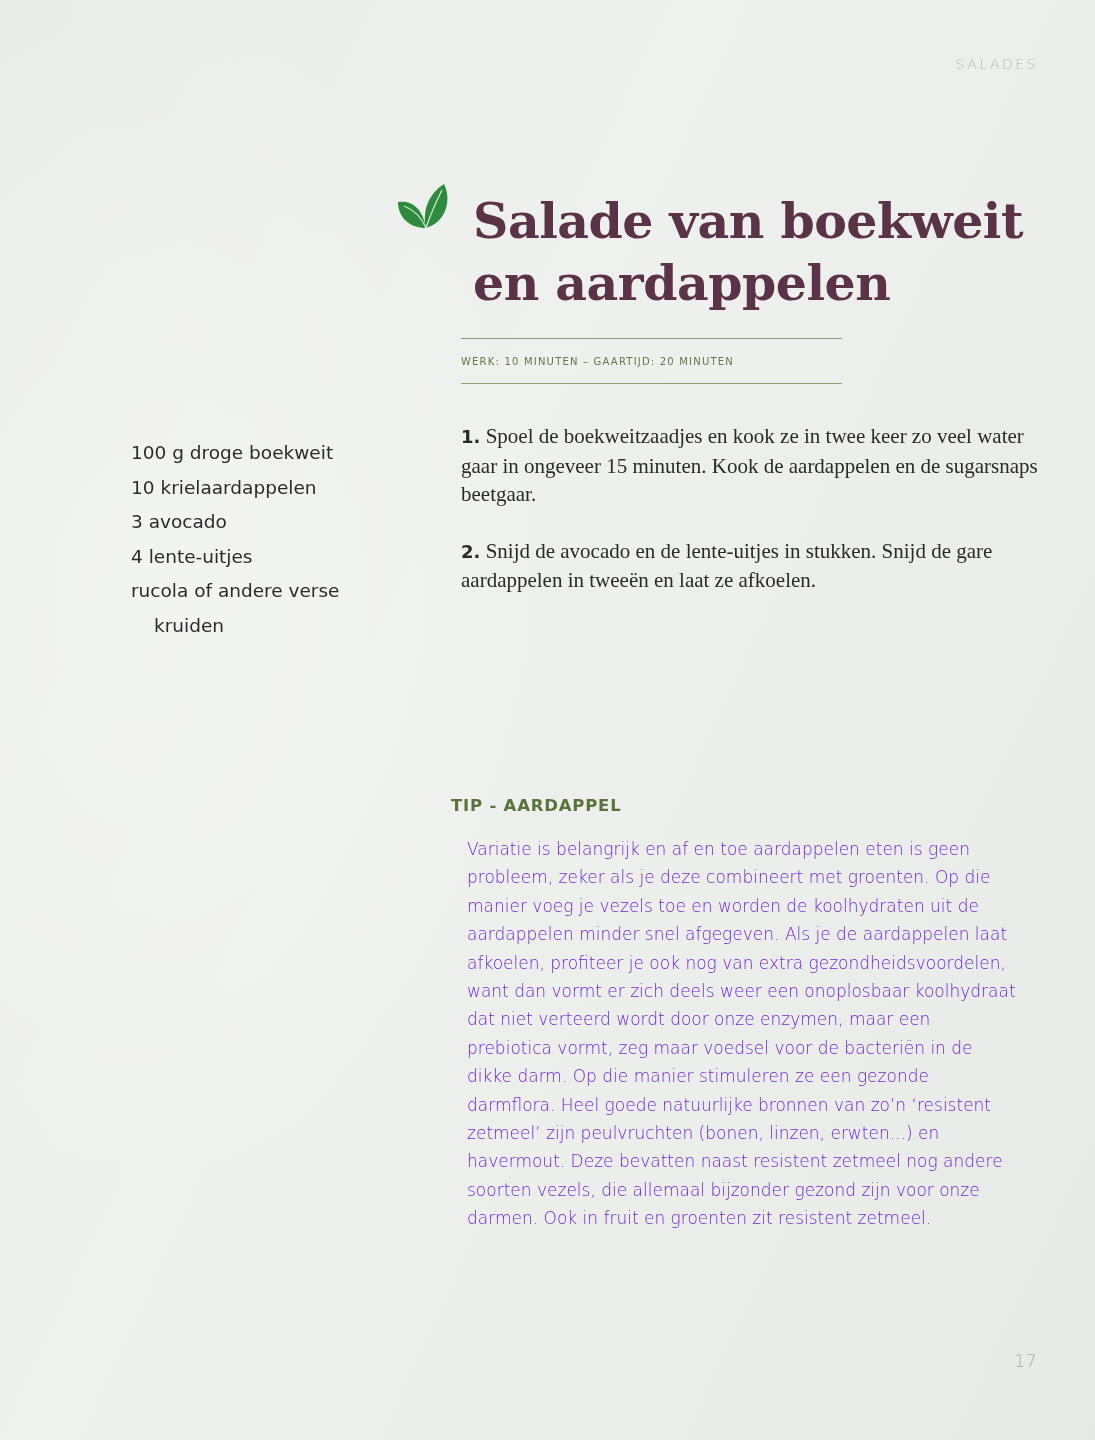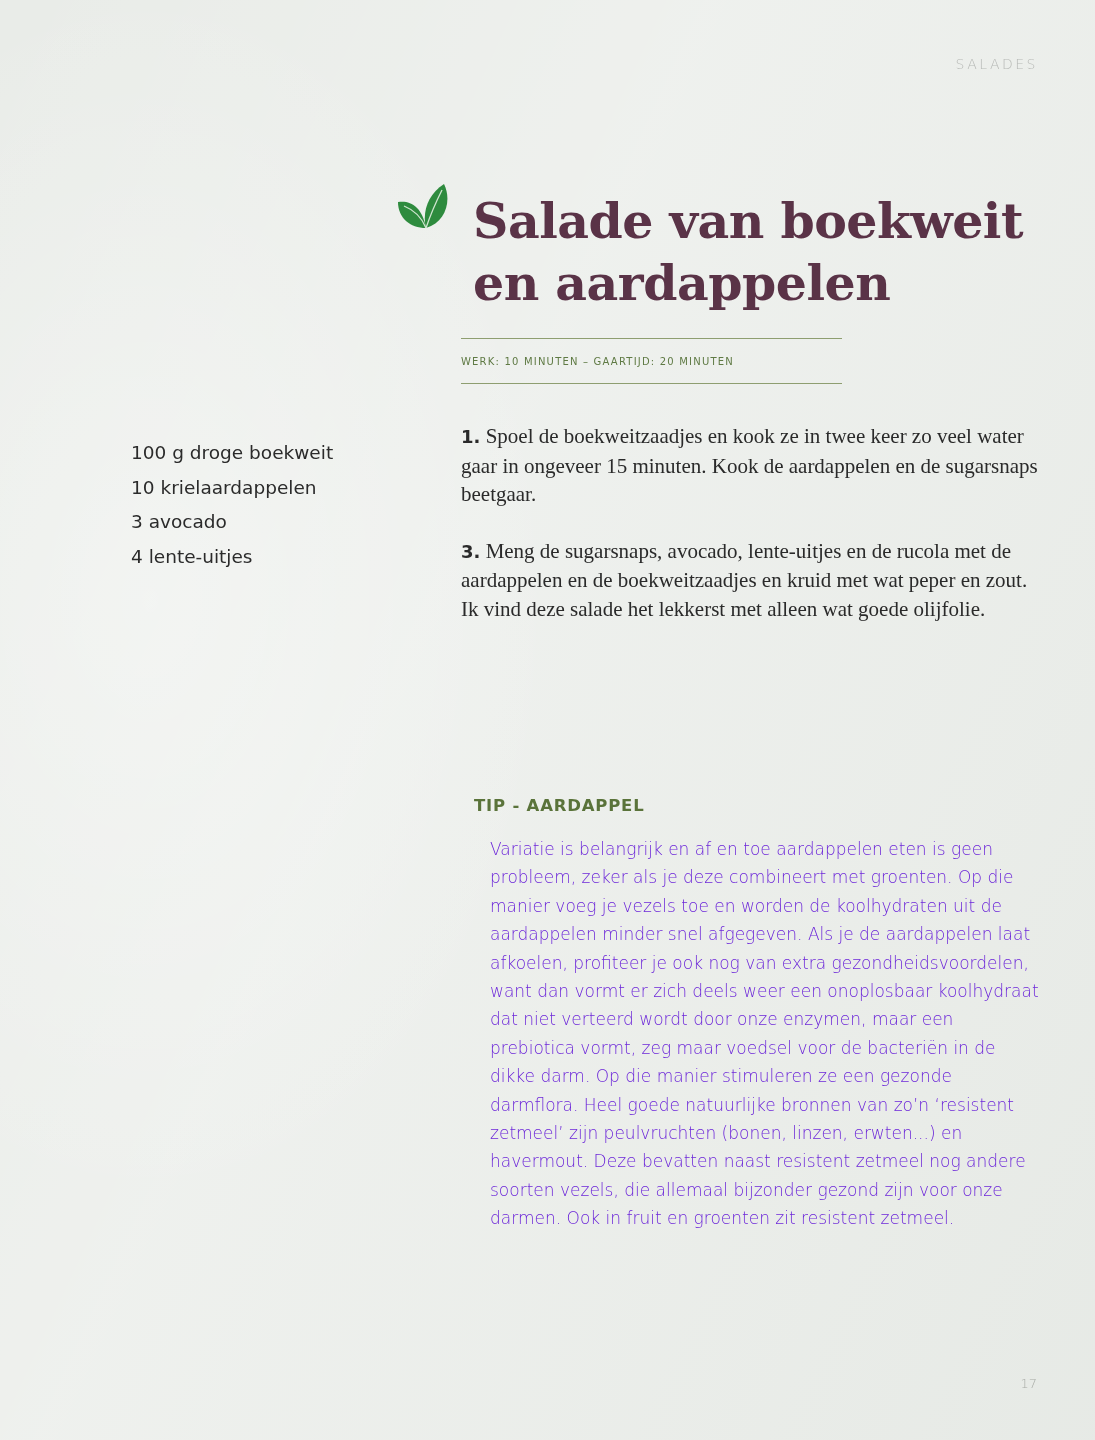--- a/index.html
+++ b/index.html
@@ -38,32 +38,32 @@
     font-family: "DejaVu Sans", sans-serif; font-size: 18.5px; color: #2b2b2b;
   }
   .ingredients li { line-height: 34.5px; }
   .ingredients li .cont { display: block; padding-left: 23px; }
   .steps { position: absolute; left: 461px; top: 422px; width: 580px; }
   .step {
     font-family: "Liberation Serif", serif; font-size: 21px; line-height: 28.5px;
     color: #2a2a2a; margin: 0 0 28px 0;
   }
   .step .num { font-family: "DejaVu Sans", sans-serif; font-weight: bold; font-size: 18px; }
-  .tip { position: absolute; left: 474px; top: 793px; width: 585px; }
+  .tip { position: absolute; left: 451px; top: 793px; width: 585px; }
   .tip-title {
     font-family: "DejaVu Sans", sans-serif; font-weight: bold; font-size: 16.5px;
     letter-spacing: 0.8px; color: #5a733a; line-height: 26px;
   }
   .tip-body {
     font-family: "DejaVu Sans", sans-serif; font-size: 17px; line-height: 28.4px;
     color: #6d28d9; margin: 16px; font-weight: 300;
   }
   .page-num {
     position: absolute; right: 58px; top: 1350px;
-    font-family: "DejaVu Sans", sans-serif; font-size: 13px; color: #a8aba6; font-weight: 300; margin-top: 26px;
+    font-family: "DejaVu Sans", sans-serif; font-size: 18px; color: #a8aba6; font-weight: 300;
   }
 </style>
 </head>
 <body>
 
 <div class="section-label">SALADES</div>
 
 <div class="title-wrap">
   <svg class="leaf" viewBox="0 0 54 50">
     <path d="M30 46 C14 46 2 36 2 20 C14 18 26 24 30 46 Z" fill="#2e8b3e"></path>
@@ -74,25 +74,29 @@
   <h1 class="title">Salade van boekweit en aardappelen</h1>
 </div>
 
 <div class="meta">WERK: 10 MINUTEN – GAARTIJD: 20 MINUTEN</div>
 
 <ul class="ingredients">
   <li>100 g droge boekweit</li>
   <li>10 krielaardappelen</li>
   <li>3 avocado</li>
   <li>4 lente-uitjes</li>
+  <li>
+    <span>rucola of andere verse</span>
+    <span class="cont">kruiden</span>
+  </li>
 </ul>
 
 <div class="steps">
   <p class="step"><span class="num">1.</span><span> Spoel de boekweitzaadjes en kook ze in twee keer zo veel water gaar in ongeveer 15 minuten. Kook de aardappelen en de sugarsnaps beetgaar.</span></p>
-  <p class="step"><span class="num">3.</span><span> Meng de sugarsnaps, avocado, lente-uitjes en de rucola met de aardappelen en de boekweitzaadjes en kruid met wat peper en zout. Ik vind deze salade het lekkerst met alleen wat goede olijfolie.</span></p>
+  <p class="step"><span class="num">2.</span><span> Snijd de avocado en de lente-uitjes in stukken. Snijd de gare aardappelen in tweeën en laat ze afkoelen.</span></p>
 </div>
 
 <div class="tip">
   <div class="tip-title">TIP - AARDAPPEL</div>
   <p class="tip-body">Variatie is belangrijk en af en toe aardappelen eten is geen probleem, zeker als je deze combineert met groenten. Op die manier voeg je vezels toe en worden de koolhydraten uit de aardappelen minder snel afgegeven. Als je de aardappelen laat afkoelen, profiteer je ook nog van extra gezondheidsvoordelen, want dan vormt er zich deels weer een onoplosbaar koolhydraat dat niet verteerd wordt door onze enzymen, maar een prebiotica vormt, zeg maar voedsel voor de bacteriën in de dikke darm. Op die manier stimuleren ze een gezonde darmflora. Heel goede natuurlijke bronnen van zo’n ‘resistent zetmeel’ zijn peulvruchten (bonen, linzen, erwten...) en havermout. Deze bevatten naast resistent zetmeel nog andere soorten vezels, die allemaal bijzonder gezond zijn voor onze darmen. Ook in fruit en groenten zit resistent zetmeel.</p>
 </div>
 
 <div class="page-num">17</div>
 
 </body></html>

